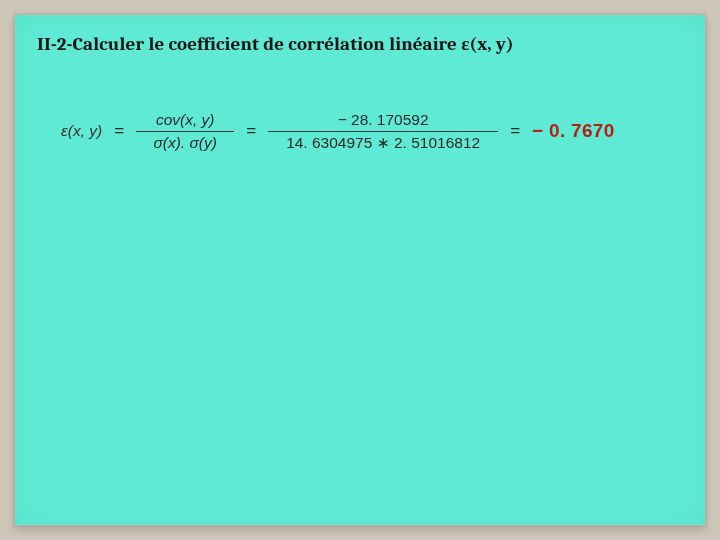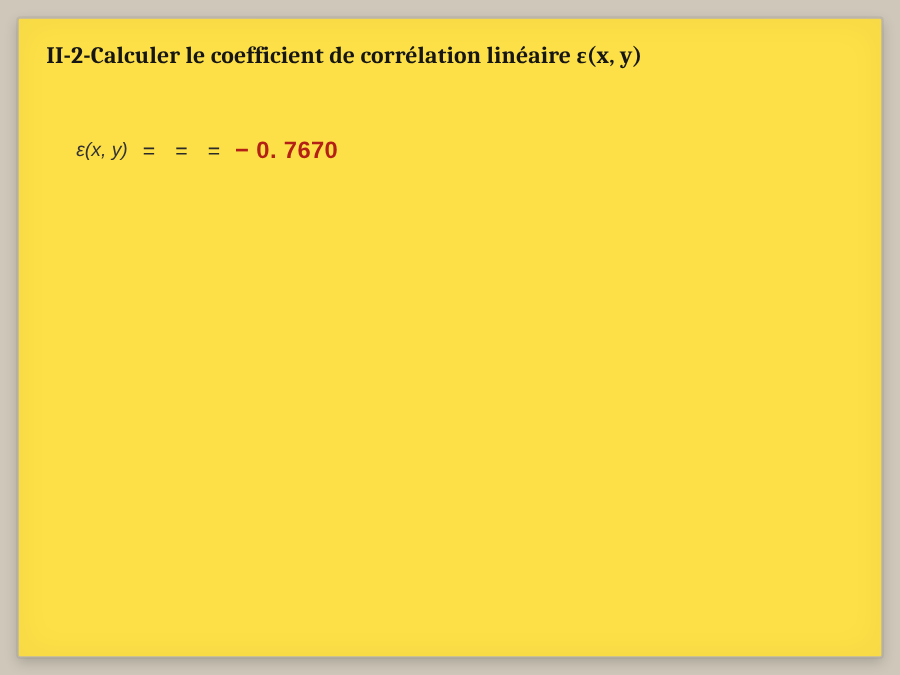--- a/index.html
+++ b/index.html
@@ -5,21 +5,21 @@
   * { box-sizing: border-box; margin: 0; padding: 0; }
   html, body { width: 720px; height: 540px; }
   body {
     background: #cfc8ba;
     padding: 14px;
     font-family: "Cambria", "Times New Roman", serif;
   }
   .slide {
     width: 100%;
     height: 100%;
-    background: #fde047;
+    background: #5eead4;
     border: 1px solid #bdb7a9;
     border-radius: 2px;
     box-shadow:
       0 0 0 1px rgba(0,0,0,0.06),
       0 4px 10px rgba(0,0,0,0.18),
       inset 0 0 30px rgba(0,0,0,0.04);
     padding: 18px 18px 18px 22px;
     position: relative;
   }
   .title {
@@ -72,23 +72,33 @@
 <div class="slide">
 
   <div class="title">II-2-Calculer  le coefficient de corrélation linéaire ε(x, y)</div>
 
   <div class="equation">
 
     <span class="lhs">ε(x, y)</span>
 
     <span class="eq">=</span>
 
+    <span class="frac mid">
+      <span class="num covtxt">cov(x, y)</span>
+      <span class="bar"></span>
+      <span class="den covtxt">σ(x). σ(y)</span>
+    </span>
 
     <span class="eq">=</span>
 
+    <span class="frac wide">
+      <span class="num">− 28. 170592</span>
+      <span class="bar"></span>
+      <span class="den">14. 6304975 ∗ 2. 51016812</span>
+    </span>
 
     <span class="eq">=</span>
 
     <span class="result">− 0. 7670</span>
 
   </div>
 
 </div>
 
 </body></html>

